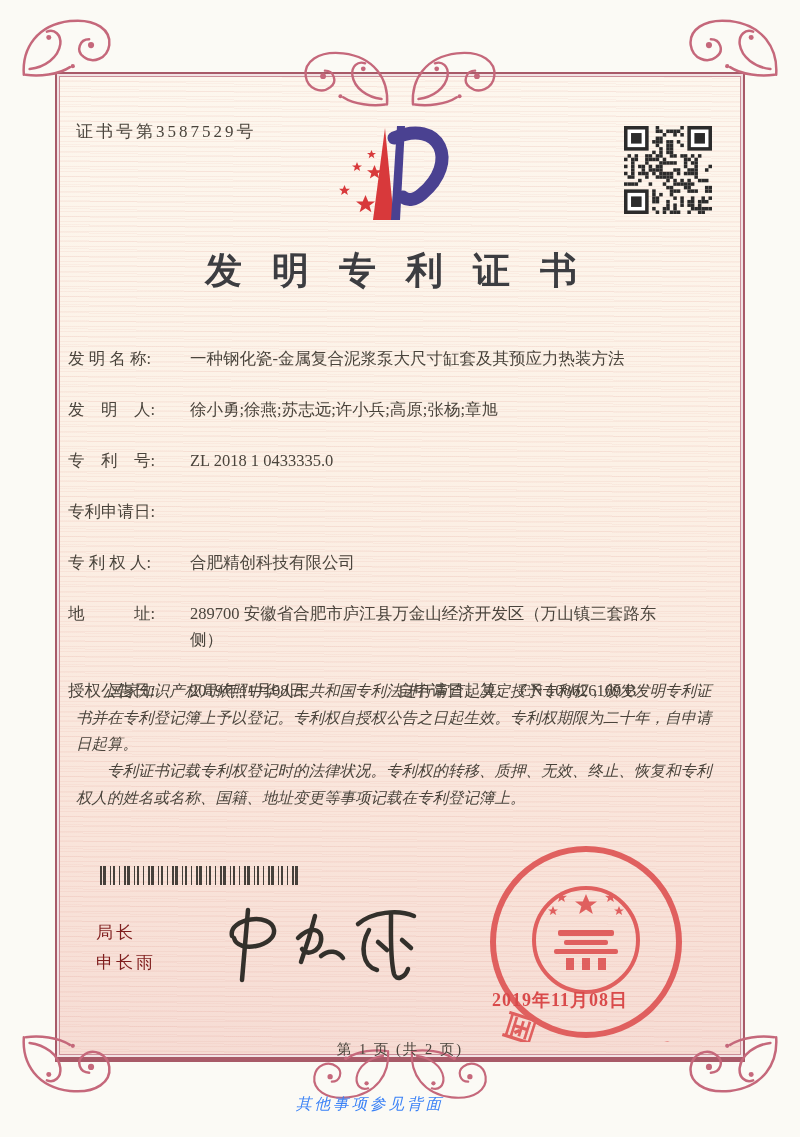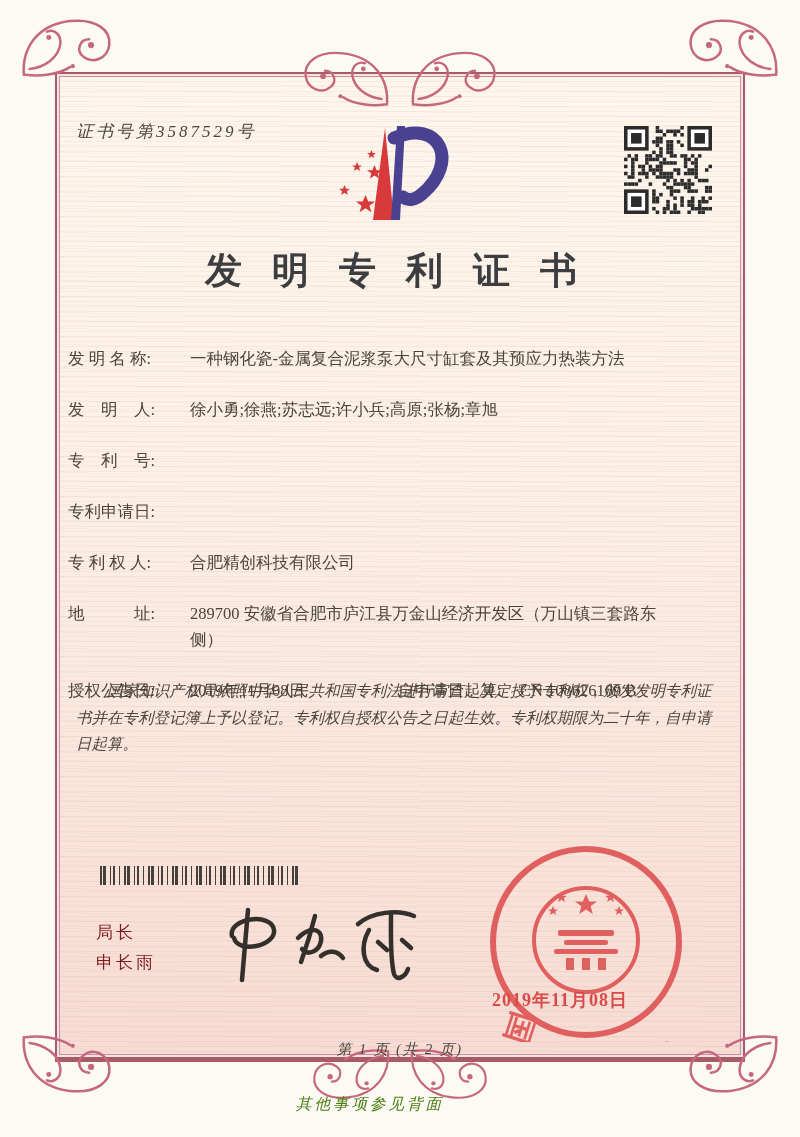--- a/index.html
+++ b/index.html
@@ -16,21 +16,21 @@
     border:2px solid #a85a68;
     border-bottom-width:5px;
     box-shadow:inset 0 0 0 2px rgba(255,255,255,.75), inset 0 0 0 3px #cc8e98;
     background:
       repeating-linear-gradient(0deg, rgba(219,132,122,.10) 0 1px, rgba(0,0,0,0) 1px 5px),
       repeating-linear-gradient(1.2deg, rgba(219,132,122,.07) 0 1px, rgba(0,0,0,0) 1px 8px),
       linear-gradient(180deg,#fdf7ee 0%,#fcf1e6 40%,#f9e4da 78%,#f6dcd4 100%);
   }
   .ornament{position:absolute;pointer-events:none;}
   .cert-no{
-    position:absolute;left:76px;top:120px;font-size:17px;letter-spacing:3px;color:#4a443c;font-style:italic;
+    position:absolute;left:76px;top:120px;font-size:17px;letter-spacing:3px;color:#4a443c;
   }
   .logo{position:absolute;left:334px;top:102px;}
   .qr{position:absolute;left:624px;top:126px;width:88px;height:88px;}
   .title{
     position:absolute;left:0;right:0;top:246px;text-align:center;
     font-size:37px;font-weight:bold;color:#3c3d41;
     letter-spacing:30px;padding-left:12px;white-space:nowrap;
   }
   .fields{position:absolute;left:68px;top:346px;width:652px;font-size:16.5px;color:#4a443c;}
   .row{display:flex;margin-bottom:25px;line-height:26px;}
@@ -61,25 +61,25 @@
   .signature{position:absolute;left:218px;top:888px;}
   .seal{position:absolute;left:468px;top:842px;width:235px;height:190px;}
   .seal svg{position:absolute;left:0;top:0;}
   .seal-date{
     position:absolute;left:492px;top:988px;
     color:#d94a4a;font-size:18px;font-weight:bold;letter-spacing:1px;
     font-family:"Liberation Serif",serif;
   }
   .page-info{
     position:absolute;left:0;right:0;top:1040px;text-align:center;
-    font-size:14.5px;color:#4a443c;font-style:italic;letter-spacing:2px;
+    font-size:14.5px;color:#4a443c;letter-spacing:2px;
   }
   .footer-note{
     position:absolute;left:0;right:60px;top:1094px;text-align:center;
-    font-size:15.5px;color:#4d7c0f;font-style:italic;letter-spacing:3px;
+    font-size:15.5px;color:#3b82f6;font-style:italic;letter-spacing:3px;
   }
 </style>
 </head>
 <body>
 
 <div class="page">
 
   <svg width="0" height="0" style="position:absolute">
     <defs>
       <symbol id="star" viewBox="-10 -10 20 20">
@@ -345,20 +345,21 @@
     <div class="row">
       <span class="lab">发 明 名 称:</span>
       <span class="val">一种钢化瓷-金属复合泥浆泵大尺寸缸套及其预应力热装方法</span>
     </div>
     <div class="row">
       <span class="lab">发　明　人:</span>
       <span class="val">徐小勇;徐燕;苏志远;许小兵;高原;张杨;章旭</span>
     </div>
     <div class="row">
       <span class="lab">专　利　号:</span>
+      <span class="val">ZL 2018 1 0433335.0</span>
     </div>
     <div class="row">
       <span class="lab">专利申请日:</span>
     </div>
     <div class="row">
       <span class="lab">专 利 权 人:</span>
       <span class="val">合肥精创科技有限公司</span>
     </div>
     <div class="row" style="">
       <span class="lab">地　　　址:</span>
@@ -367,20 +368,21 @@
     <div class="row double">
       <span class="lab">授权公告日:</span>
       <span class="val w190">2019年11月08日</span>
       <span class="lab" style="flex-basis:110px">自申请日起算:</span>
       <span class="val val2">CN 108626109 B</span>
     </div>
   </div>
 
   <div class="paras">
     <p>国家知识产权局依照中华人民共和国专利法进行审查，决定授予专利权，颁发发明专利证书并在专利登记簿上予以登记。专利权自授权公告之日起生效。专利权期限为二十年，自申请日起算。</p>
+    <p>专利证书记载专利权登记时的法律状况。专利权的转移、质押、无效、终止、恢复和专利权人的姓名或名称、国籍、地址变更等事项记载在专利登记簿上。</p>
   </div>
 
   <div class="barcode"></div>
 
   <div class="signatory">
     <div>局长</div>
     <div>申长雨</div>
   </div>
 
   <svg class="signature" width="215" height="108" viewBox="0 0 215 108">

